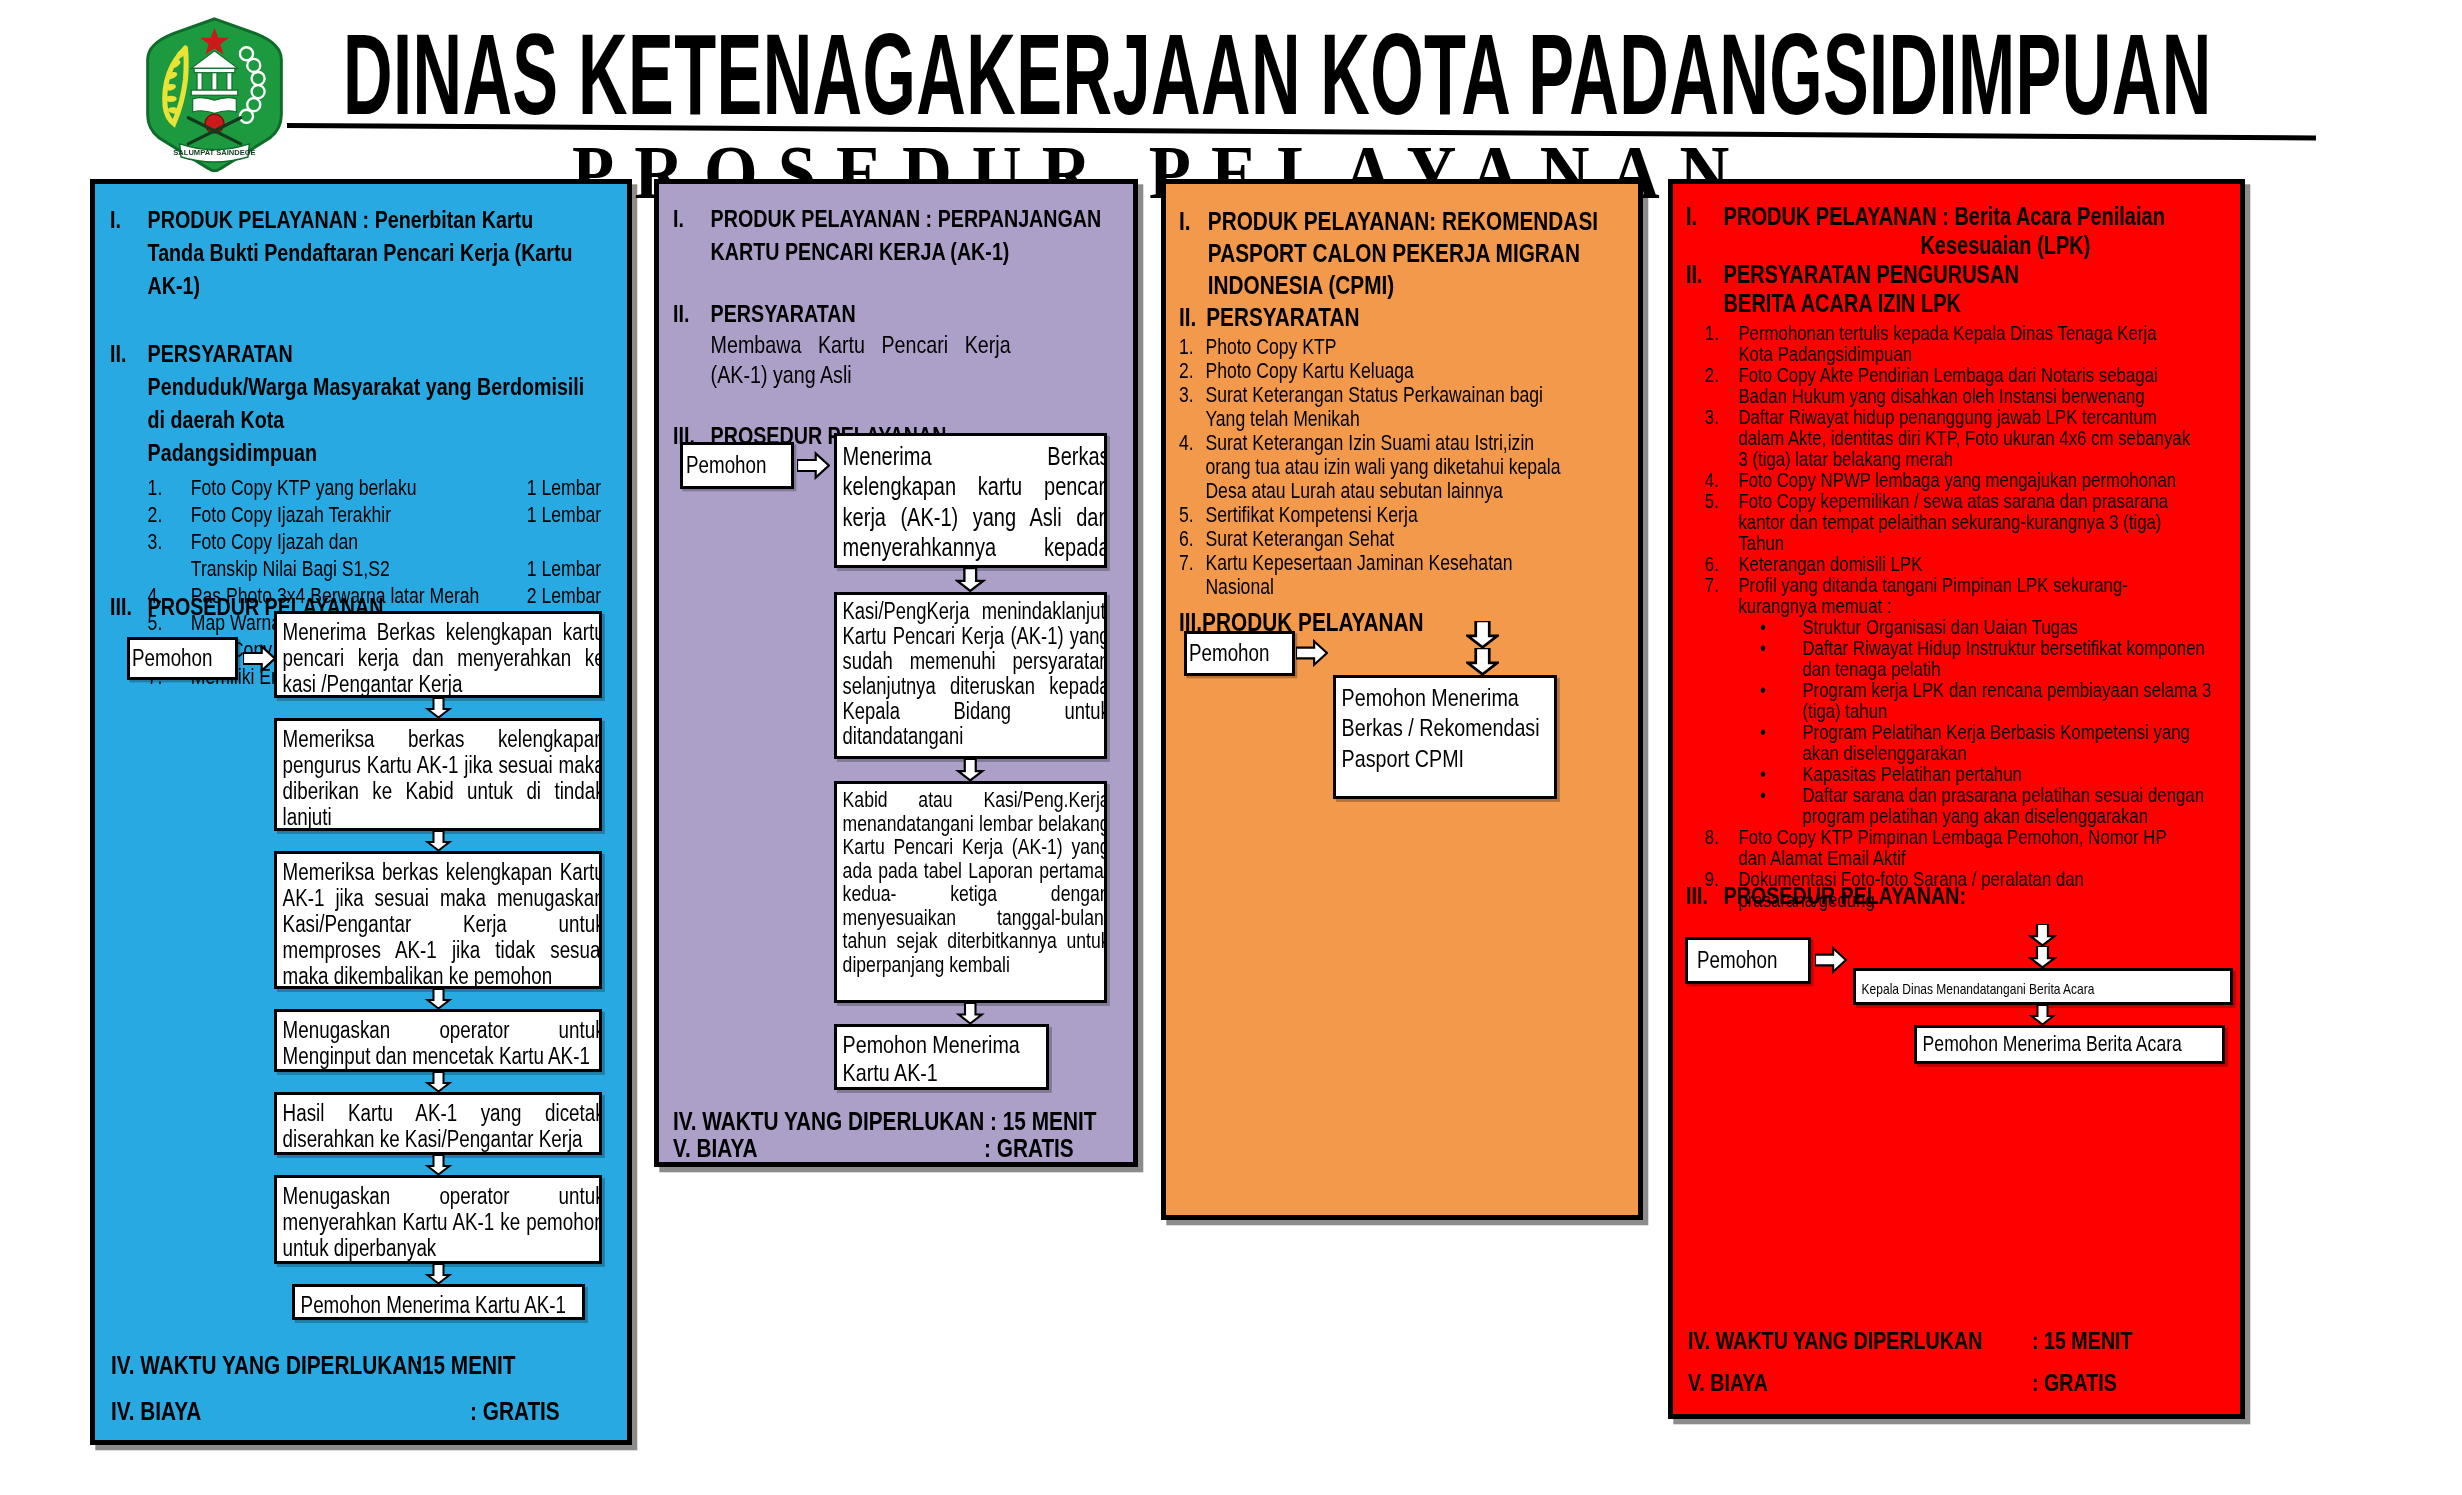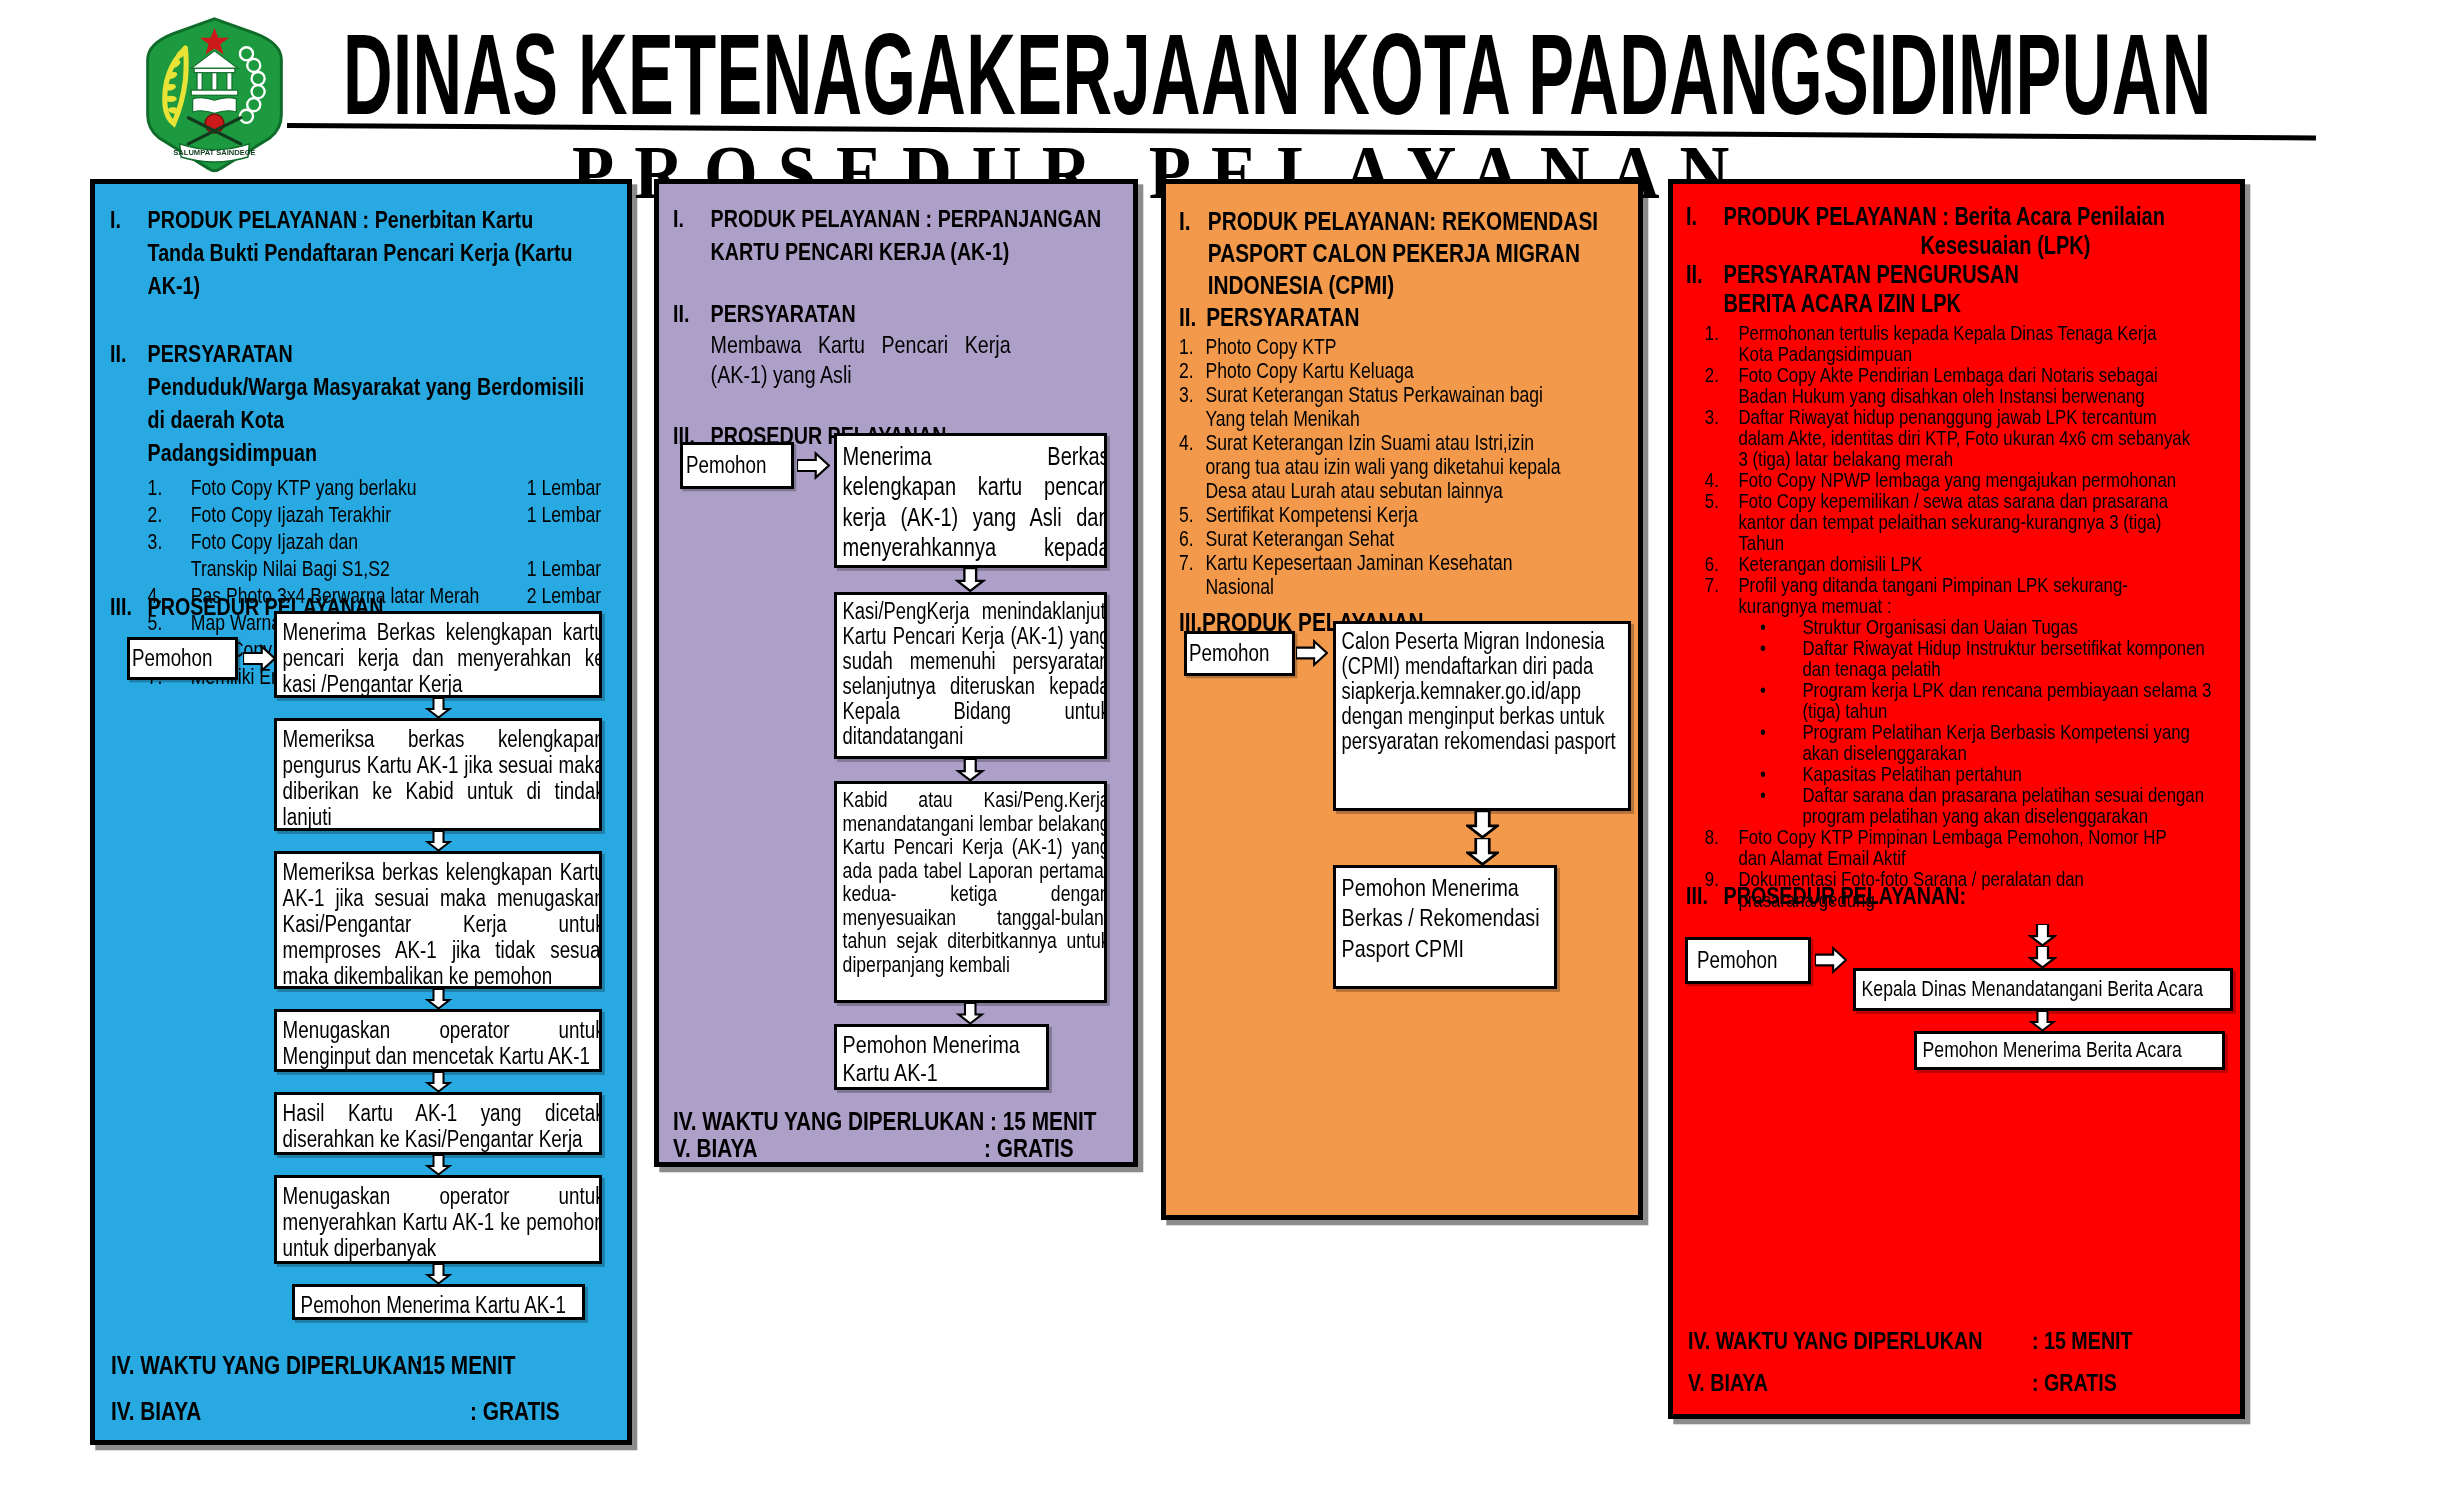--- a/index.html
+++ b/index.html
@@ -339,23 +339,20 @@
   <div class="applicant" style="left:17.6px;top:447px;width:111px;height:45px;">
     <span class="cx" style="width:auto;">Pemohon</span>
   </div>
   <div class="arrow-r" style="left:130px;top:455px;">
     <svg class="blockarrow" width="32" height="28" viewBox="0 0 60 48">
         <polygon points="0,14 34,14 34,2 58,24 34,46 34,34 0,34" fill="#fff" stroke="#000" stroke-width="4"></polygon>
       </svg>
   </div>
 
   <div class="flowcol" style="left:167px;top:437px;width:298px;">
-    <div class="fbox" style="height:190px;font-size:23px;line-height:25px;">
-        <div class="cx" style="text-align:left;">Calon Peserta Migran Indonesia (CPMI) mendaftarkan diri pada siapkerja.kemnaker.go.id/app dengan menginput berkas untuk persyaratan rekomendasi pasport</div>
-      </div>
     <svg class="blockarrow" width="33" height="27" viewBox="0 0 48 40">
         <polygon points="14,0 34,0 34,22 46,22 24,39 2,22 14,22" fill="#fff" stroke="#000" stroke-width="4"></polygon>
       </svg>
     <svg class="blockarrow" width="33" height="27" viewBox="0 0 48 40">
         <polygon points="14,0 34,0 34,22 46,22 24,39 2,22 14,22" fill="#fff" stroke="#000" stroke-width="4"></polygon>
       </svg>
     <div class="fbox" style="height:124px;width:224px;align-self:flex-start;font-size:24.6px;line-height:30.5px;">
         <div class="cx" style="text-align:left;">Pemohon Menerima Berkas / Rekomendasi Pasport CPMI</div>
       </div>
   </div>
@@ -467,21 +464,21 @@
       </svg>
   </div>
 
   <div class="flowcol" style="left:176px;top:740px;width:387px;">
     <svg class="blockarrow" width="29" height="22" viewBox="0 0 48 40">
         <polygon points="14,0 34,0 34,22 46,22 24,39 2,22 14,22" fill="#fff" stroke="#000" stroke-width="4"></polygon>
       </svg>
     <svg class="blockarrow" width="29" height="22" viewBox="0 0 48 40">
         <polygon points="14,0 34,0 34,22 46,22 24,39 2,22 14,22" fill="#fff" stroke="#000" stroke-width="4"></polygon>
       </svg>
-    <div class="fbox" style="height:43px;width:380px;font-size:22px;line-height:34px;">
+    <div class="fbox" style="height:37px;width:380px;font-size:15px;line-height:34px;">
         <div class="cx" style="text-align:left;padding-top:1.2px;">Kepala Dinas Menandatangani Berita Acara</div>
       </div>
     <svg class="blockarrow" width="29" height="20" viewBox="0 0 48 40">
         <polygon points="14,0 34,0 34,22 46,22 24,39 2,22 14,22" fill="#fff" stroke="#000" stroke-width="4"></polygon>
       </svg>
     <div class="fbox" style="height:39px;width:311px;margin-left:53px;font-size:22px;line-height:29px;">
         <div class="cx" style="text-align:left;padding-top:1.2px;">Pemohon Menerima Berita Acara</div>
       </div>
   </div>
 

